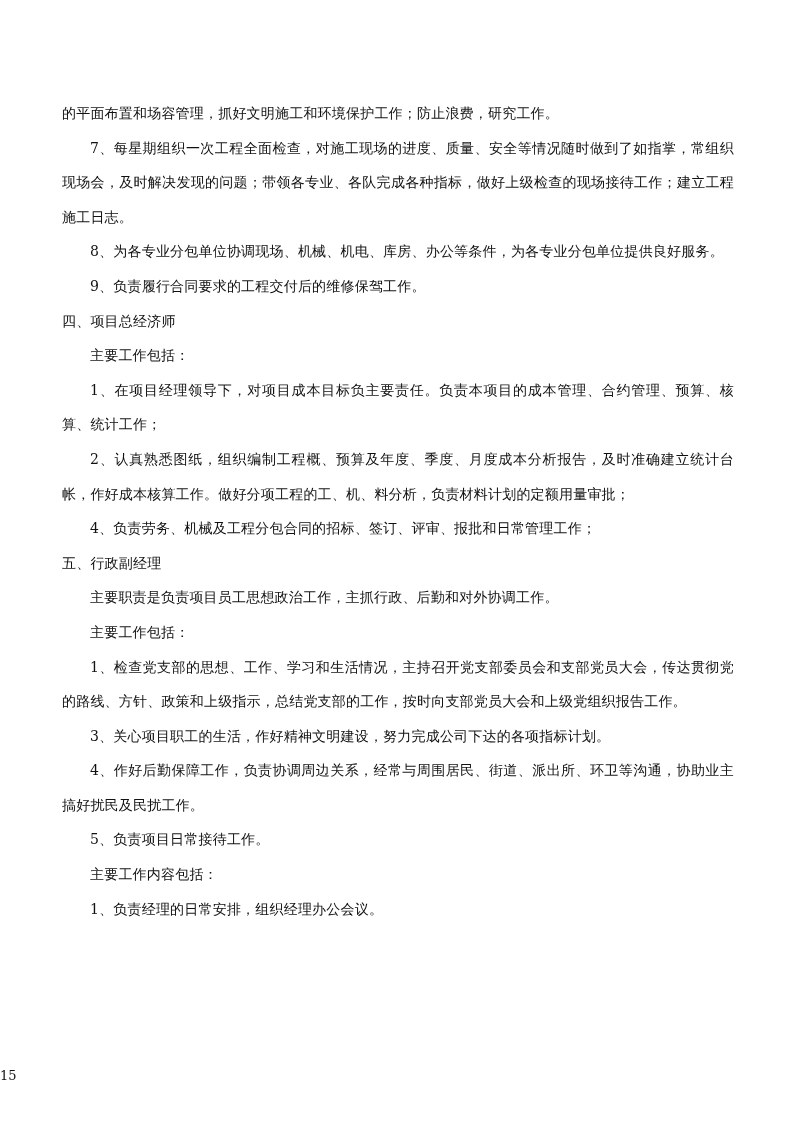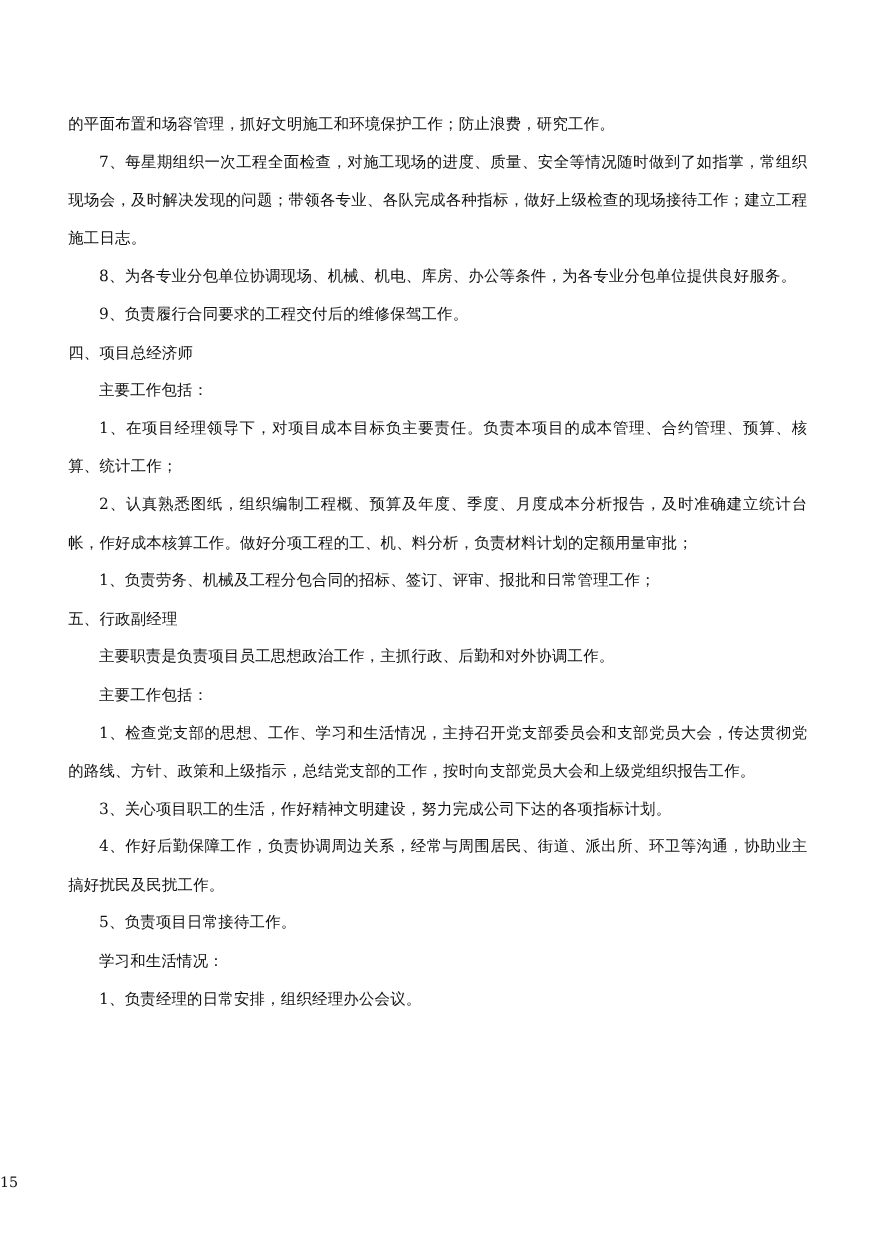--- a/index.html
+++ b/index.html
@@ -24,25 +24,25 @@
 
 <div class="page">
   <p class="p">的平面布置和场容管理，抓好文明施工和环境保护工作；防止浪费，研究工作。</p>
   <p class="p indent">7、每星期组织一次工程全面检查，对施工现场的进度、质量、安全等情况随时做到了如指掌，常组织现场会，及时解决发现的问题；带领各专业、各队完成各种指标，做好上级检查的现场接待工作；建立工程施工日志。</p>
   <p class="p indent">8、为各专业分包单位协调现场、机械、机电、库房、办公等条件，为各专业分包单位提供良好服务。</p>
   <p class="p indent">9、负责履行合同要求的工程交付后的维修保驾工作。</p>
   <p class="p">四、项目总经济师</p>
   <p class="p indent">主要工作包括：</p>
   <p class="p indent">1、在项目经理领导下，对项目成本目标负主要责任。负责本项目的成本管理、合约管理、预算、核算、统计工作；</p>
   <p class="p indent">2、认真熟悉图纸，组织编制工程概、预算及年度、季度、月度成本分析报告，及时准确建立统计台帐，作好成本核算工作。做好分项工程的工、机、料分析，负责材料计划的定额用量审批；</p>
-  <p class="p indent">1、负责劳务、机械及工程分包合同的招标、签订、评审、报批和日常管理工作；</p>
+  <p class="p indent">4、负责劳务、机械及工程分包合同的招标、签订、评审、报批和日常管理工作；</p>
   <p class="p">五、行政副经理</p>
   <p class="p indent">主要职责是负责项目员工思想政治工作，主抓行政、后勤和对外协调工作。</p>
   <p class="p indent">主要工作包括：</p>
   <p class="p indent">1、检查党支部的思想、工作、学习和生活情况，主持召开党支部委员会和支部党员大会，传达贯彻党的路线、方针、政策和上级指示，总结党支部的工作，按时向支部党员大会和上级党组织报告工作。</p>
   <p class="p indent">3、关心项目职工的生活，作好精神文明建设，努力完成公司下达的各项指标计划。</p>
   <p class="p indent">4、作好后勤保障工作，负责协调周边关系，经常与周围居民、街道、派出所、环卫等沟通，协助业主搞好扰民及民扰工作。</p>
   <p class="p indent">5、负责项目日常接待工作。</p>
-  <p class="p indent">学习和生活情况：</p>
+  <p class="p indent">主要工作内容包括：</p>
   <p class="p indent">1、负责经理的日常安排，组织经理办公会议。</p>
 </div>
 
 <div class="page-number">15</div>
 
 </body></html>

